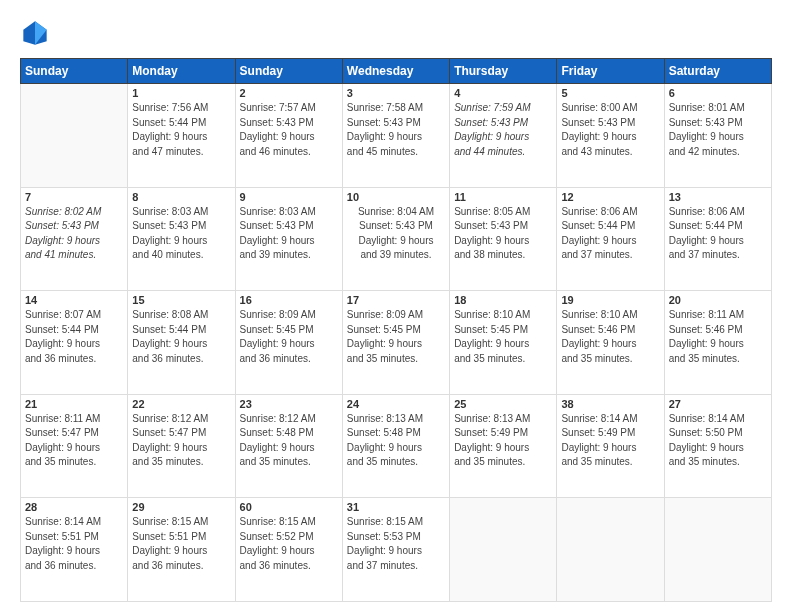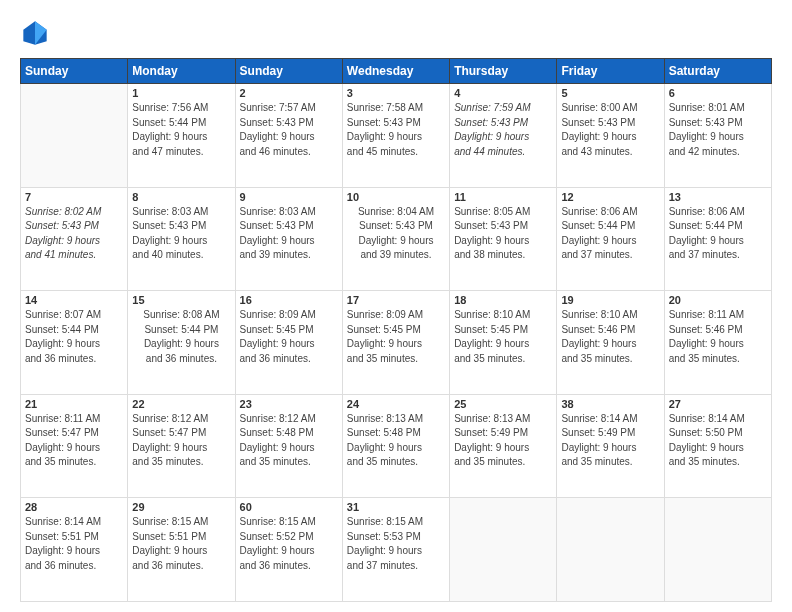--- a/index.html
+++ b/index.html
@@ -224,21 +224,21 @@
         <tr>
           <td>
             <span class="day-num">14</span>
             <div class="day-info" style="white-space: pre-line;">Sunrise: 8:07 AM
 Sunset: 5:44 PM
 Daylight: 9 hours
 and 36 minutes.</div>
           </td>
           <td>
             <span class="day-num">15</span>
-            <div class="day-info" style="white-space: pre-line; text-align: center;">Sunrise: 8:08 AM
+            <div class="day-info" style="white-space: pre-line;">Sunrise: 8:08 AM
 Sunset: 5:44 PM
 Daylight: 9 hours
 and 36 minutes.</div>
           </td>
           <td>
             <span class="day-num">16</span>
             <div class="day-info" style="white-space: pre-line;">Sunrise: 8:09 AM
 Sunset: 5:45 PM
 Daylight: 9 hours
 and 36 minutes.</div>

